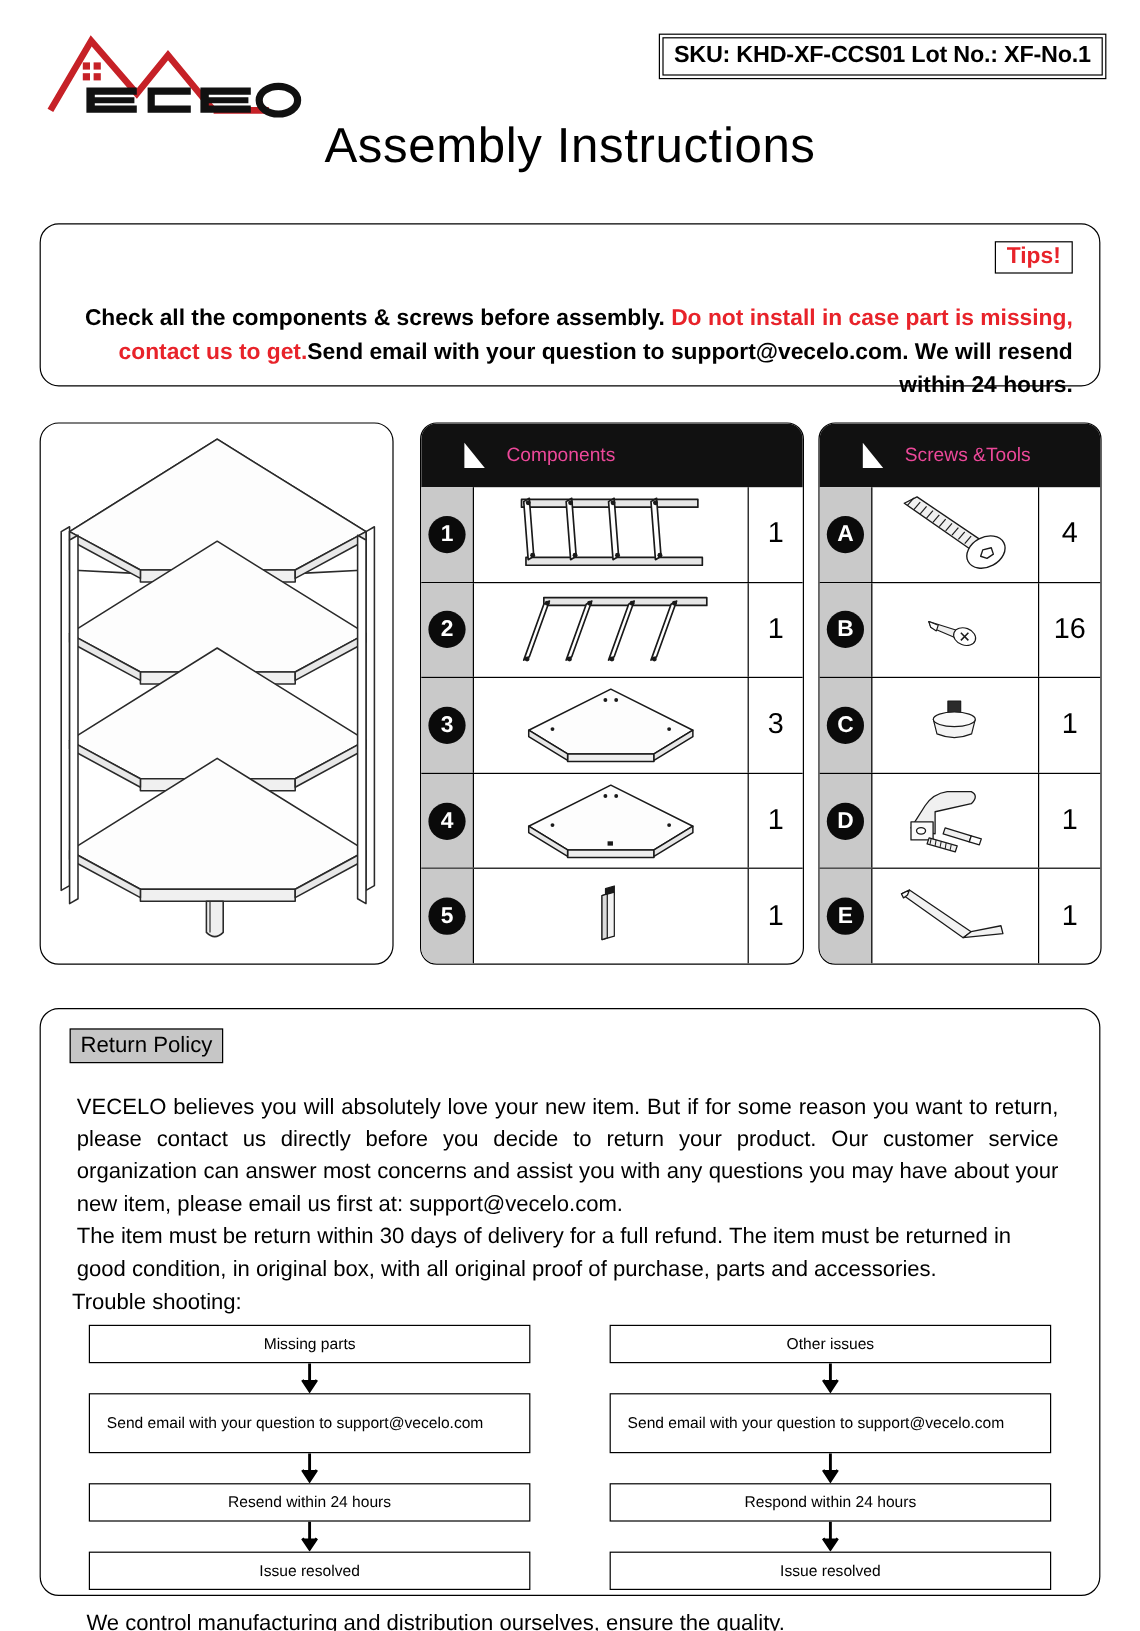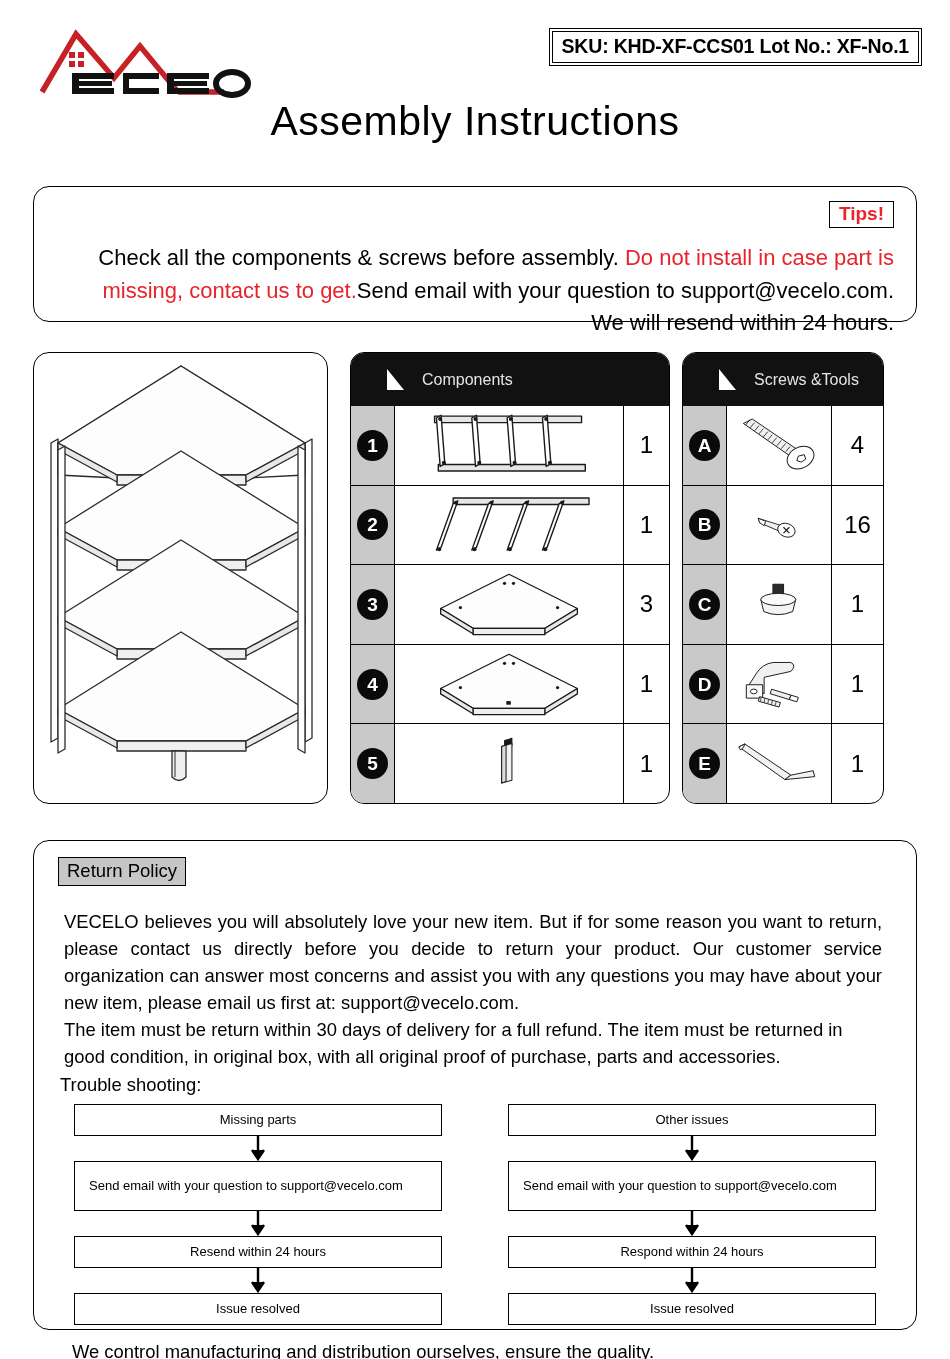--- a/index.html
+++ b/index.html
@@ -71,24 +71,25 @@
   .tips-badge {
     display: inline-block;
     border: 1.6px solid #000;
     padding: 1px 9px 2px 9px;
     font-size: 19px;
     font-weight: bold;
     color: #e8232a;
     margin-bottom: 8px;
   }
   .tips-text {
-    font-size: 22px;
+    font-size: 19px;
     line-height: 1.48;
     margin-left: 5px;
-    margin-top: 6px;
+    margin-top: 16px;
+    font-weight: bold;
   }
   .red { color: #e8232a; }
 
   
   .mid { position: absolute; left: 0; top: 352px; width: 950px; height: 455px; }
 
   
   .product-panel {
     position: absolute;
     left: 33px;
@@ -101,25 +102,25 @@
 
   
   .parts-table {
     position: absolute;
     border: 1.6px solid #000;
     border-radius: 14px;
     overflow: hidden;
     background: #fff;
   }
   .pt-components { left: 350px; top: 0; width: 320px; height: 452px; }
-  .pt-screws     { left: 682px; top: 0; width: 202px; height: 452px; }
+  .pt-screws     { left: 682px; top: 0; width: 236px; height: 452px; }
 
   .pt-head {
     background: #111111;
-    color: #e5e5e5;
+    color: #ec4899;
     height: 53px;
     display: flex;
     align-items: center;
     padding-left: 34px;
     gap: 16px;
   }
   .tri-icon {
     width: 21px;
     height: 25px;
     flex: 0 0 auto;

